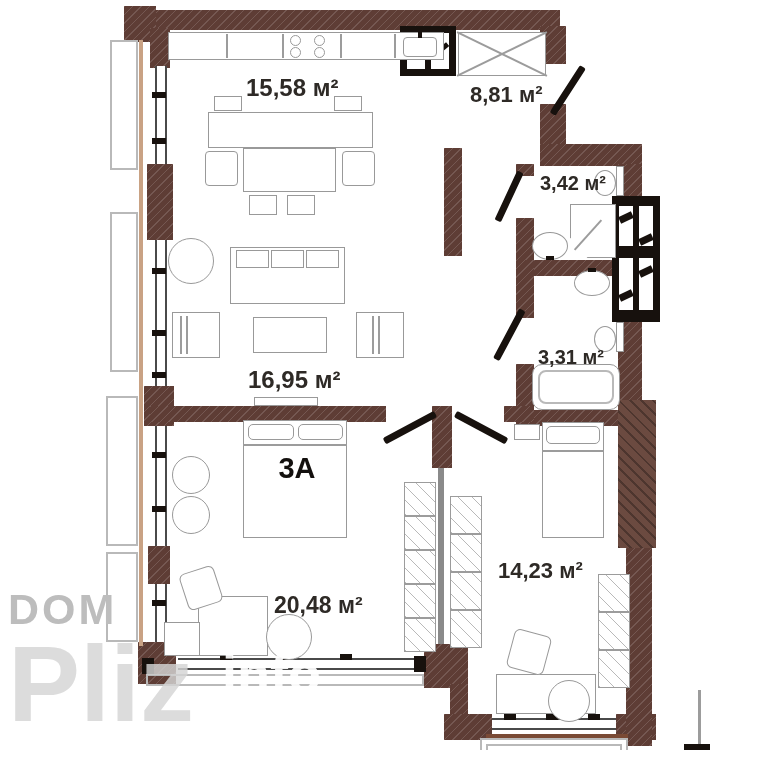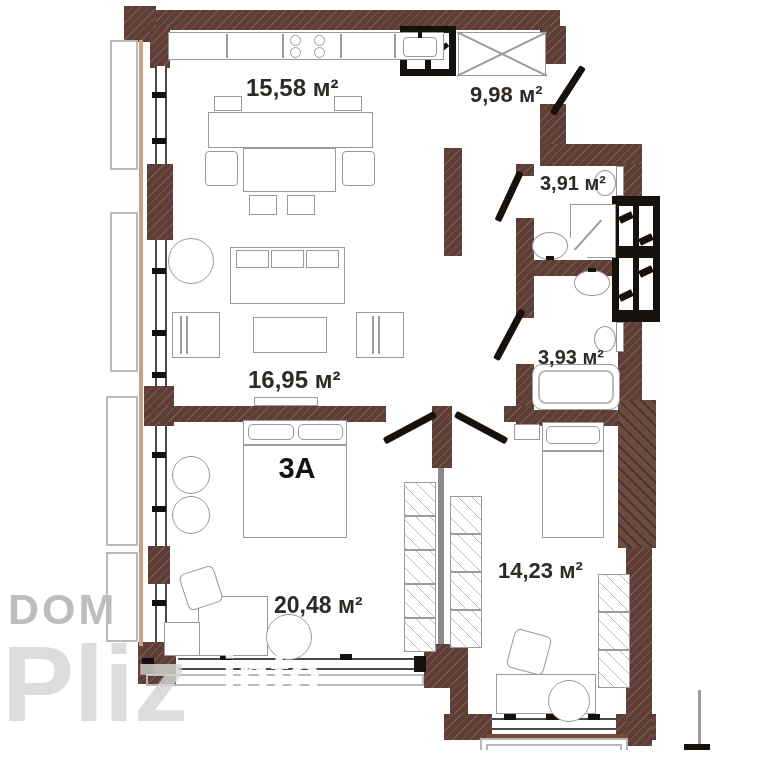--- a/index.html
+++ b/index.html
@@ -198,28 +198,28 @@
   <div class="h" style="left:450px;top:572px;width:32px;height:38px"></div>
   <div class="h" style="left:450px;top:610px;width:32px;height:38px"></div>
   <div class="h" style="left:598px;top:574px;width:32px;height:38px"></div>
   <div class="h" style="left:598px;top:612px;width:32px;height:38px"></div>
   <div class="h" style="left:598px;top:650px;width:32px;height:38px"></div>
   <div class="f" style="left:496px;top:674px;width:100px;height:40px"></div>
   <div class="f" style="left:510px;top:632px;width:38px;height:40px;border-radius:6px;transform:rotate(15deg)"></div>
   <div class="f c" style="left:548px;top:680px;width:42px;height:42px"></div>
 
   <div class="lbl" style="left:246px;top:74px;font-size:24px">15,58 м²</div>
-  <div class="lbl" style="left:470px;top:82px;font-size:22px">9,98 м²</div>
-  <div class="lbl" style="left:540px;top:172px;font-size:20px">3,91 м²</div>
-  <div class="lbl" style="left:538px;top:346px;font-size:20px">3,93 м²</div>
+  <div class="lbl" style="left:470px;top:82px;font-size:22px">8,81 м²</div>
+  <div class="lbl" style="left:540px;top:172px;font-size:20px">3,42 м²</div>
+  <div class="lbl" style="left:538px;top:346px;font-size:20px">3,31 м²</div>
   <div class="lbl" style="left:248px;top:366px;font-size:24px">16,95 м²</div>
   <div class="lbl" style="left:274px;top:592px;font-size:23px">20,48 м²</div>
   <div class="lbl" style="left:498px;top:558px;font-size:22px">14,23 м²</div>
 
   <div class="apt" style="left:247px;top:454px;width:100px">
     <div class="l1">3А</div>
   </div>
 
   <div class="wm" style="left:8px;top:588px;font-size:43px;color:#bdbdbd;letter-spacing:3px;z-index:30">DOM</div>
-  <div class="wm" style="left:2px;top:630px;font-size:108px;color:rgba(212,212,212,0.82);z-index:30">Pliz</div>
+  <div class="wm" style="left:8px;top:630px;font-size:108px;color:rgba(212,212,212,0.82);z-index:30">Pliz</div>
   <div class="wm" style="left:222px;top:646px;font-size:54px;color:rgba(255,255,255,0.92);z-index:31">info</div>
 
 </div>
 
 </body></html>

